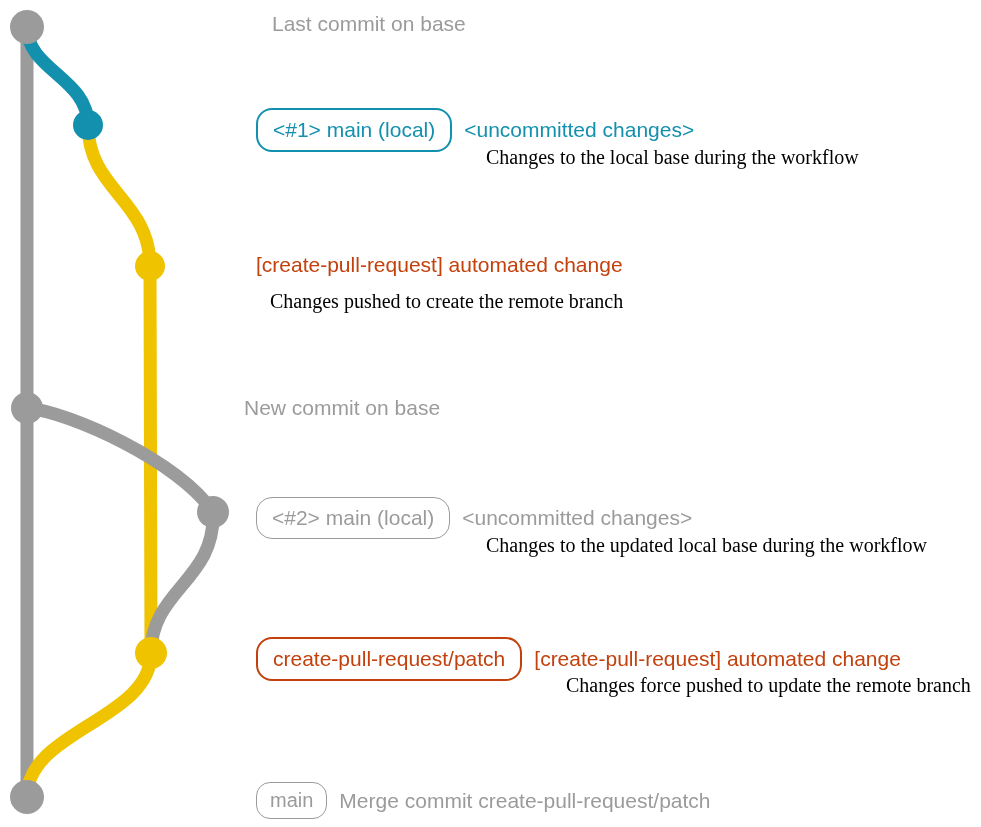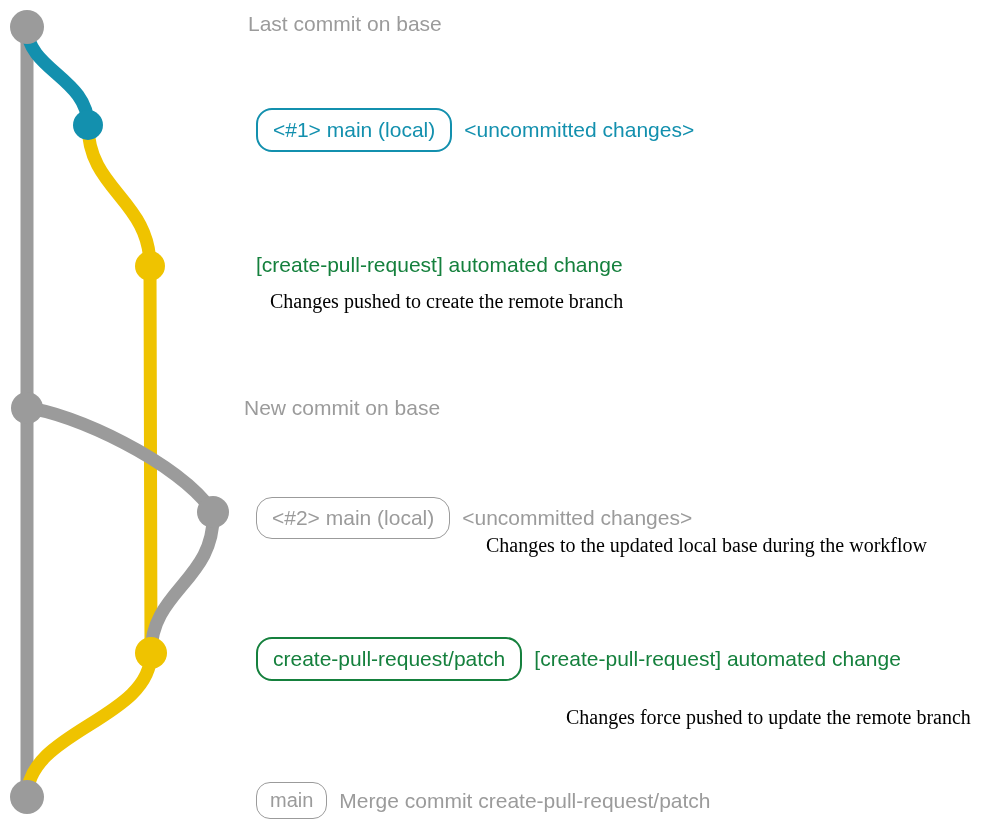--- a/index.html
+++ b/index.html
@@ -60,21 +60,21 @@
   .desc {
     position: absolute;
     font-family: "Liberation Serif", serif;
     font-size: 20px;
     line-height: 1.1;
     color: #000000;
     white-space: nowrap;
   }
   .c-gray  { color: #9b9b9b; }
   .c-blue  { color: #1390ae; }
-  .c-yellow{ color: #15803d; }
+  .c-yellow{ color: #c2410c; }
 </style>
 </head>
 <body>
 
 <div id="page">
 
   <svg id="graph-svg" viewBox="0 0 981 827" xmlns="http://www.w3.org/2000/svg">
 
     <path d="M 27 27 L 27 797" stroke="#9b9b9b" stroke-width="13" fill="none" stroke-linecap="round"></path>
 
@@ -92,48 +92,49 @@
 
     <circle cx="27" cy="27" r="17" fill="#9b9b9b"></circle>
     <circle cx="88" cy="125" r="15" fill="#1390ae"></circle>
     <circle cx="150" cy="266" r="15" fill="#efc300"></circle>
     <circle cx="27" cy="408" r="16" fill="#9b9b9b"></circle>
     <circle cx="213" cy="512" r="16" fill="#9b9b9b"></circle>
     <circle cx="151" cy="653" r="16" fill="#efc300"></circle>
     <circle cx="27" cy="797" r="17" fill="#9b9b9b"></circle>
   </svg>
 
-  <div class="row" style="left:248px; top:12px;">
+  <div class="row" style="left:272px; top:12px;">
     <span class="commit-title c-gray">Last commit on base</span>
   </div>
 
   <div class="row" style="left:256px; top:108px;">
     <span class="ref-chip c-blue">&lt;#1&gt; main (local)</span>
     <span class="commit-title c-blue">&lt;uncommitted changes&gt;</span>
   </div>
+  <div class="desc" style="left:486px; top:146px;">Changes to the local base during the workflow</div>
 
   <div class="row" style="left:256px; top:253px;">
     <span class="commit-title c-yellow">[create-pull-request] automated change</span>
   </div>
   <div class="desc" style="left:270px; top:290px;">Changes pushed to create the remote branch</div>
 
   <div class="row" style="left:244px; top:396px;">
     <span class="commit-title c-gray">New commit on base</span>
   </div>
 
   <div class="row" style="left:256px; top:497px;">
     <span class="ref-chip thin c-gray">&lt;#2&gt; main (local)</span>
     <span class="commit-title c-gray">&lt;uncommitted changes&gt;</span>
   </div>
   <div class="desc" style="left:486px; top:534px;">Changes to the updated local base during the workflow</div>
 
   <div class="row" style="left:256px; top:637px;">
     <span class="ref-chip c-yellow">create-pull-request/patch</span>
     <span class="commit-title c-yellow">[create-pull-request] automated change</span>
   </div>
-  <div class="desc" style="left:566px; top:674px;margin-top:32px;">Changes force pushed to update the remote branch</div>
+  <div class="desc" style="left:566px; top:674px;">Changes force pushed to update the remote branch</div>
 
   <div class="row" style="left:256px; top:782px;">
     <span class="ref-chip small thin c-gray">main</span>
     <span class="commit-title c-gray">Merge commit create-pull-request/patch</span>
   </div>
 
 </div>
 
 </body></html>

